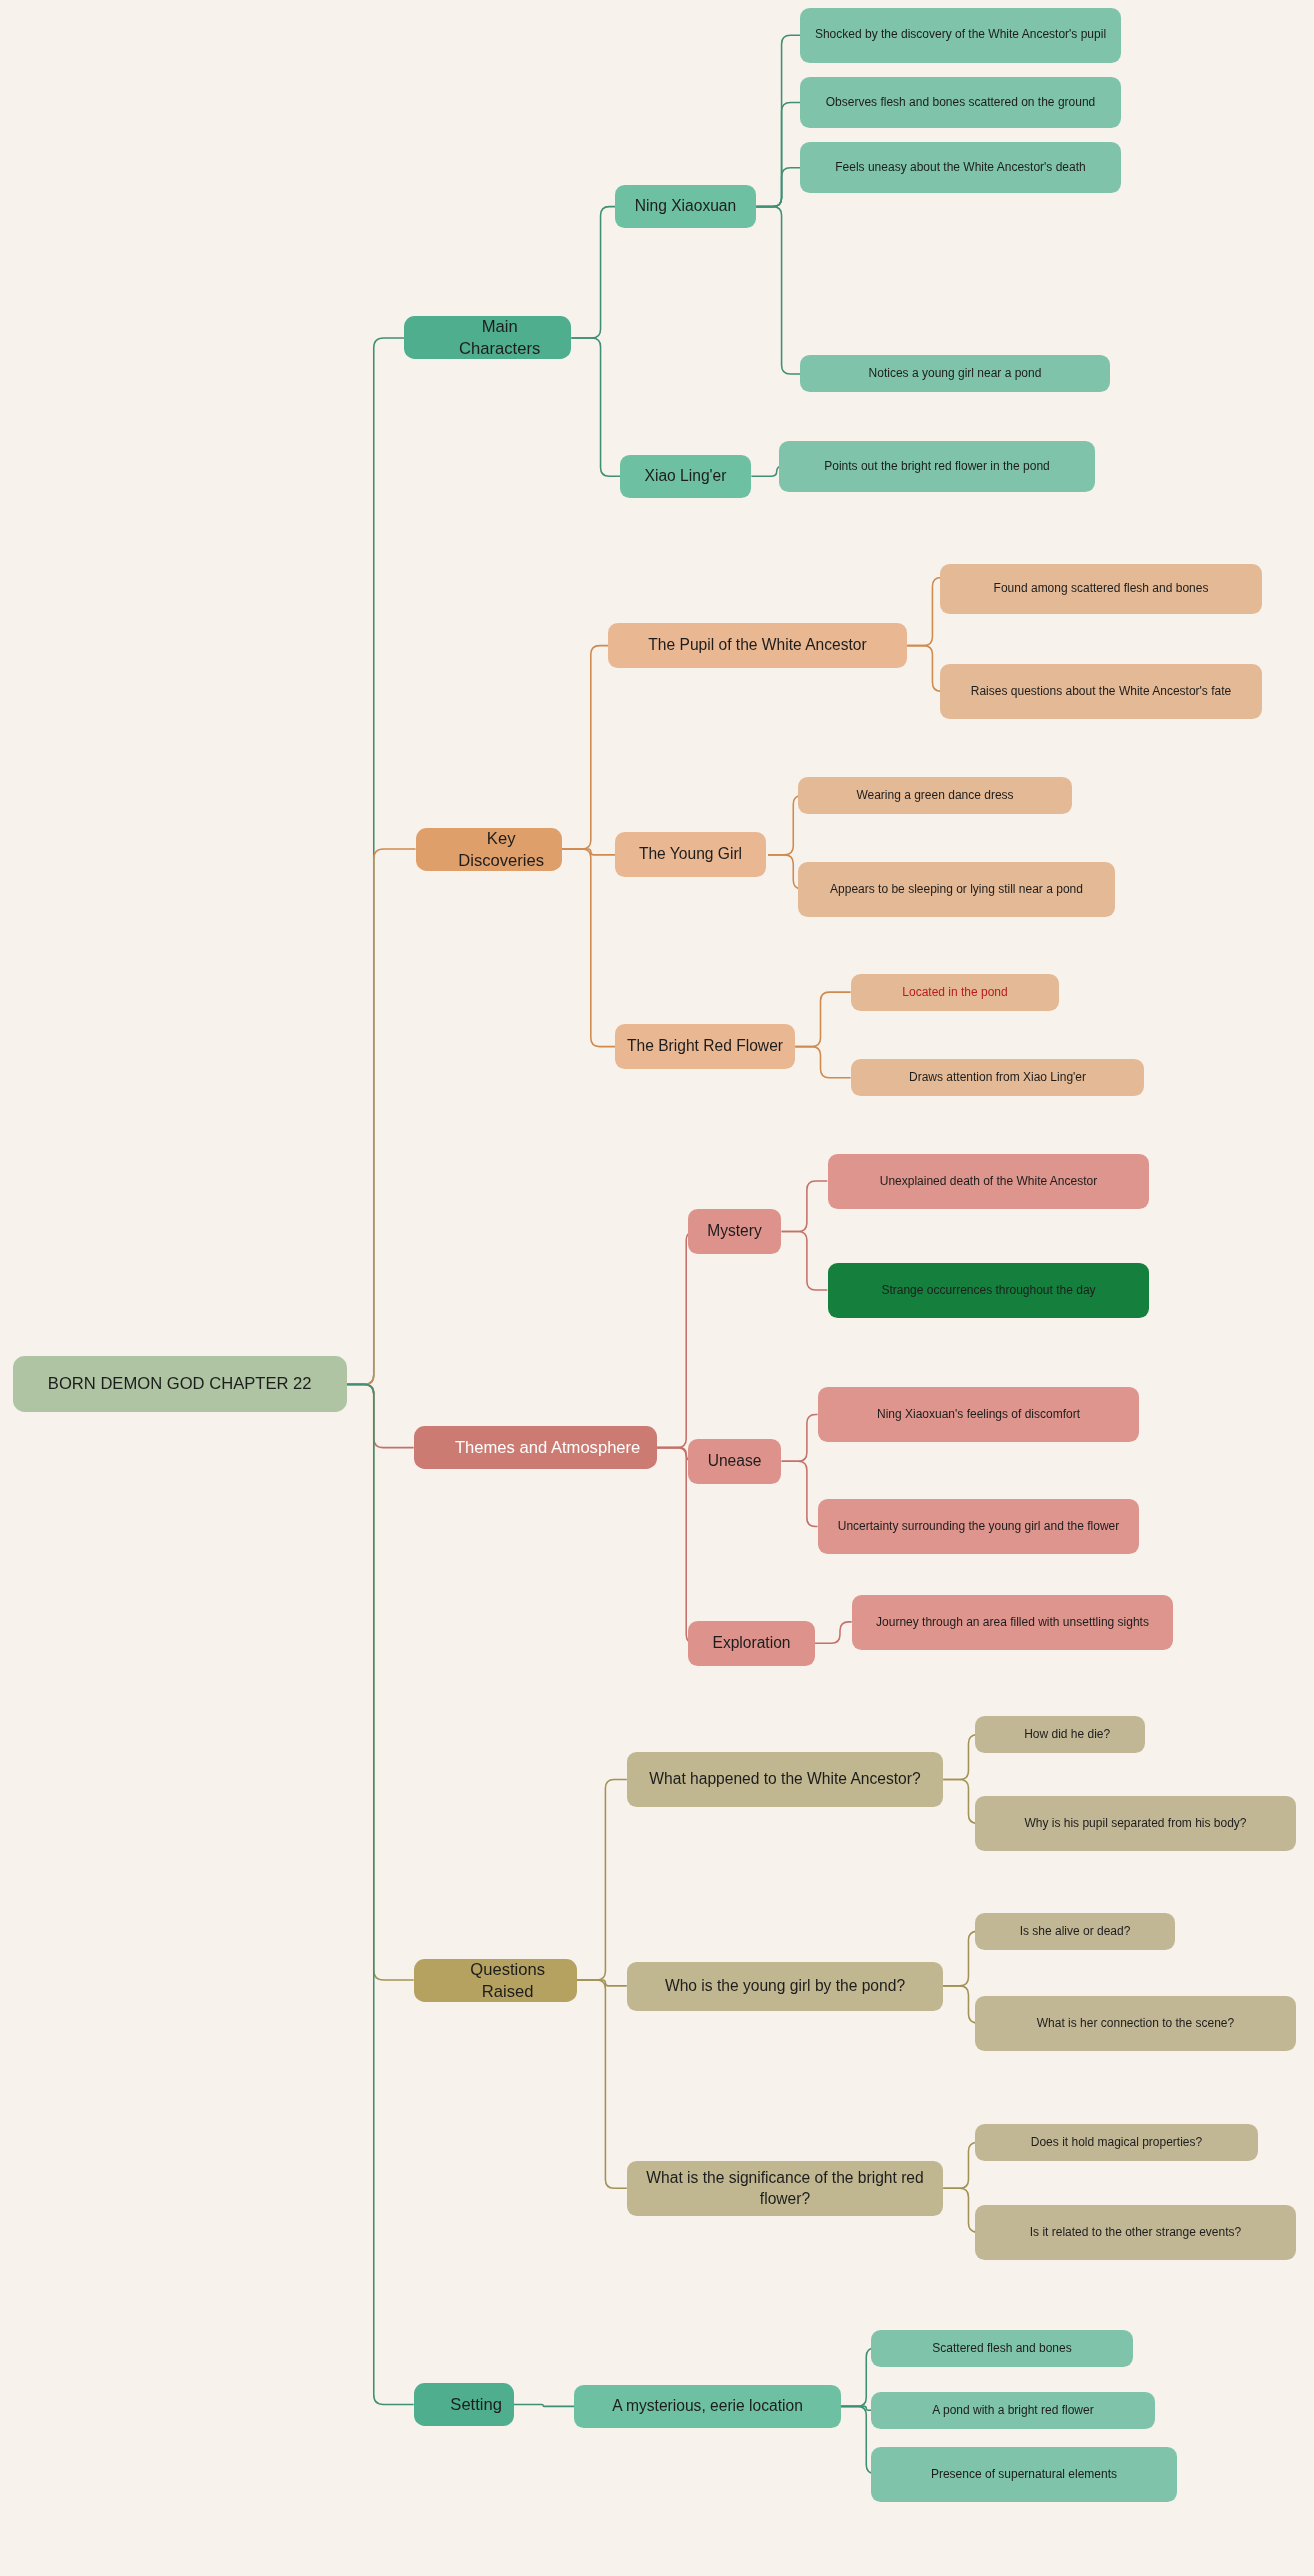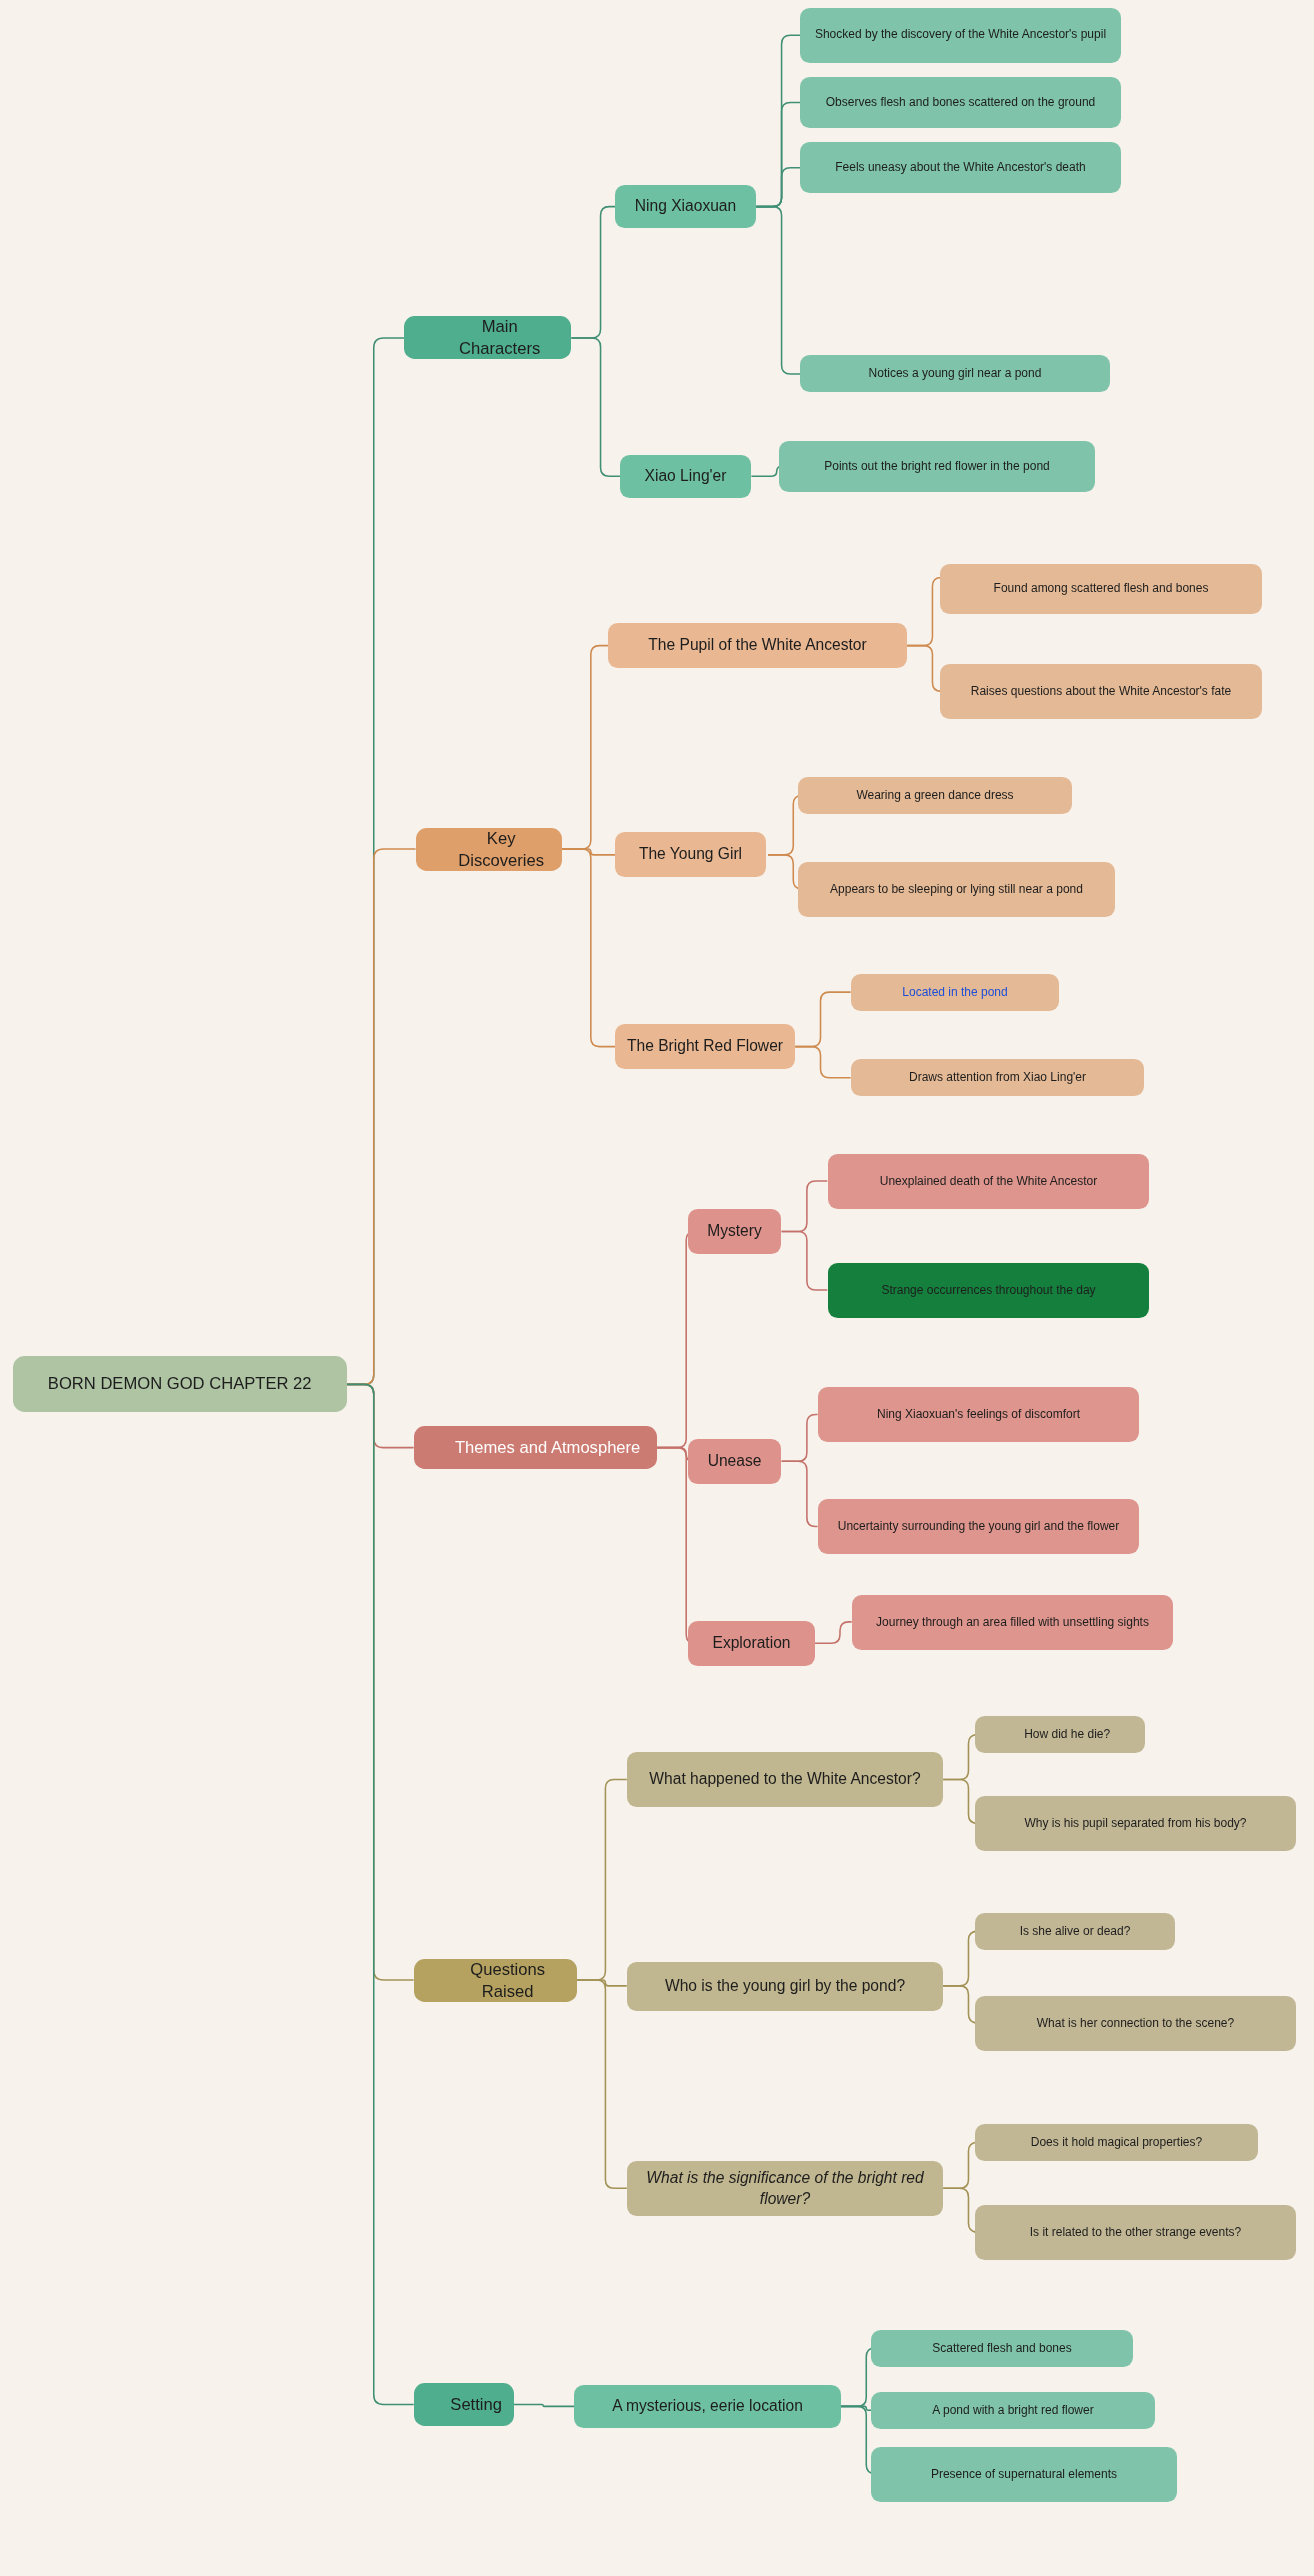--- a/index.html
+++ b/index.html
@@ -138,21 +138,21 @@
       </div>
       <div class="node lvl3" style="left: 798px; top: 777px; width: 274px; height: 37px; background: rgb(228, 185, 149); color: rgb(29, 29, 29);">
         <span>Wearing a green dance dress</span>
       </div>
       <div class="node lvl3" style="left: 798px; top: 862px; width: 317px; height: 55px; background: rgb(228, 185, 149); color: rgb(29, 29, 29);">
         <span>Appears to be sleeping or lying still near a pond</span>
       </div>
       <div class="node lvl2" style="left: 615px; top: 1024px; width: 180px; height: 45px; background: rgb(233, 184, 147); color: rgb(29, 29, 29);">
         <span>The Bright Red Flower</span>
       </div>
-      <div class="node lvl3" style="left: 851px; top: 974px; width: 208px; height: 37px; background: rgb(228, 185, 149); color: #1d4ed8;">
+      <div class="node lvl3" style="left: 851px; top: 974px; width: 208px; height: 37px; background: rgb(228, 185, 149); color: #b91c1c;">
         <span>Located in the pond</span>
       </div>
       <div class="node lvl3" style="left: 851px; top: 1059px; width: 293px; height: 37px; background: rgb(228, 185, 149); color: rgb(29, 29, 29);">
         <span>Draws attention from Xiao Ling'er</span>
       </div>
       <div class="node lvl1" style="left: 414px; top: 1426px; width: 243px; height: 43px; background: rgb(204, 123, 114); color: rgb(255, 255, 255);">
         <span>Themes and Atmosphere</span>
       </div>
       <div class="node lvl2" style="left: 688px; top: 1209px; width: 93px; height: 45px; background: rgb(221, 147, 139); color: rgb(29, 29, 29);">
         <span>Mystery</span>
@@ -192,21 +192,21 @@
       </div>
       <div class="node lvl2" style="left: 627px; top: 1962px; width: 316px; height: 49px; background: rgb(192, 182, 143); color: rgb(29, 29, 29);">
         <span>Who is the young girl by the pond?</span>
       </div>
       <div class="node lvl3" style="left: 975px; top: 1913px; width: 200px; height: 37px; background: rgb(194, 183, 149); color: rgb(29, 29, 29);">
         <span>Is she alive or dead?</span>
       </div>
       <div class="node lvl3" style="left: 975px; top: 1996px; width: 321px; height: 55px; background: rgb(194, 183, 149); color: rgb(29, 29, 29);">
         <span>What is her connection to the scene?</span>
       </div>
-      <div class="node lvl2" style="left: 627px; top: 2161px; width: 316px; height: 55px; background: rgb(192, 182, 143); color: rgb(29, 29, 29); font-style: italic;">
+      <div class="node lvl2" style="left: 627px; top: 2161px; width: 316px; height: 55px; background: rgb(192, 182, 143); color: rgb(29, 29, 29);">
         <span>What is the significance of the bright red flower?</span>
       </div>
       <div class="node lvl3" style="left: 975px; top: 2124px; width: 283px; height: 37px; background: rgb(194, 183, 149); color: rgb(29, 29, 29);">
         <span>Does it hold magical properties?</span>
       </div>
       <div class="node lvl3" style="left: 975px; top: 2205px; width: 321px; height: 55px; background: rgb(194, 183, 149); color: rgb(29, 29, 29);">
         <span>Is it related to the other strange events?</span>
       </div>
       <div class="node lvl1" style="left: 414px; top: 2383px; width: 100px; height: 43px; background: rgb(79, 174, 142); color: rgb(29, 29, 29);">
         <span>Setting</span>

